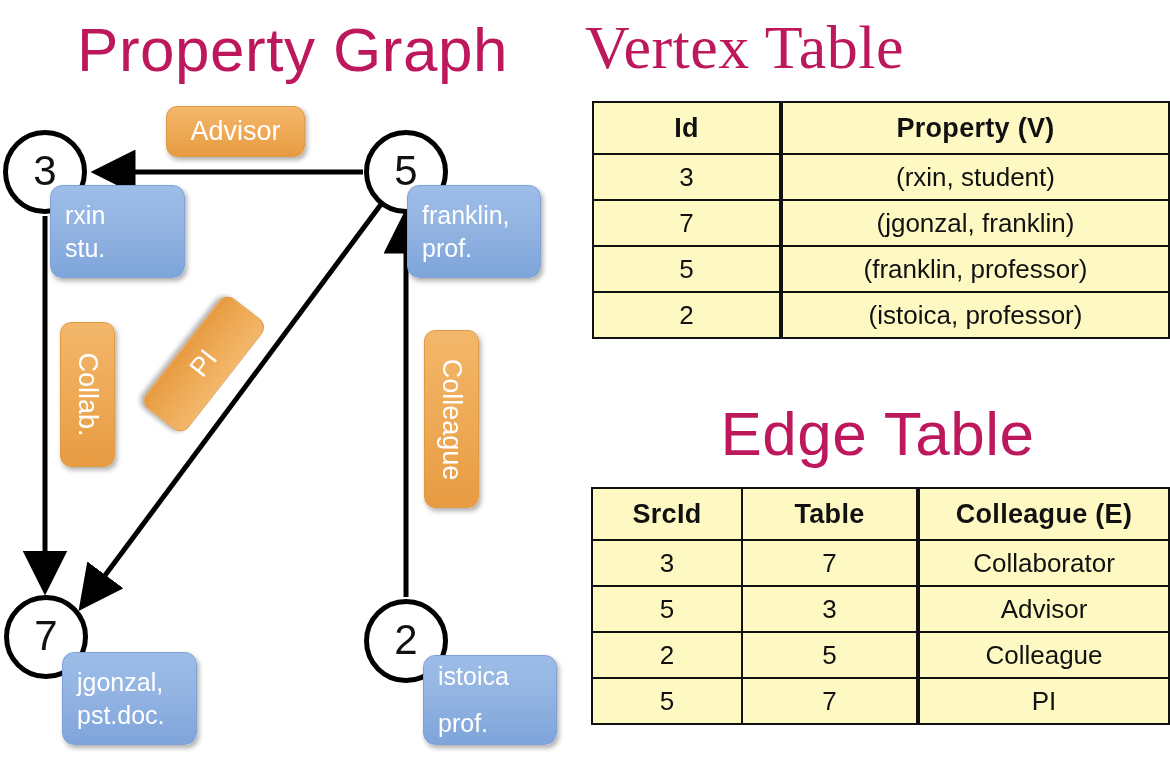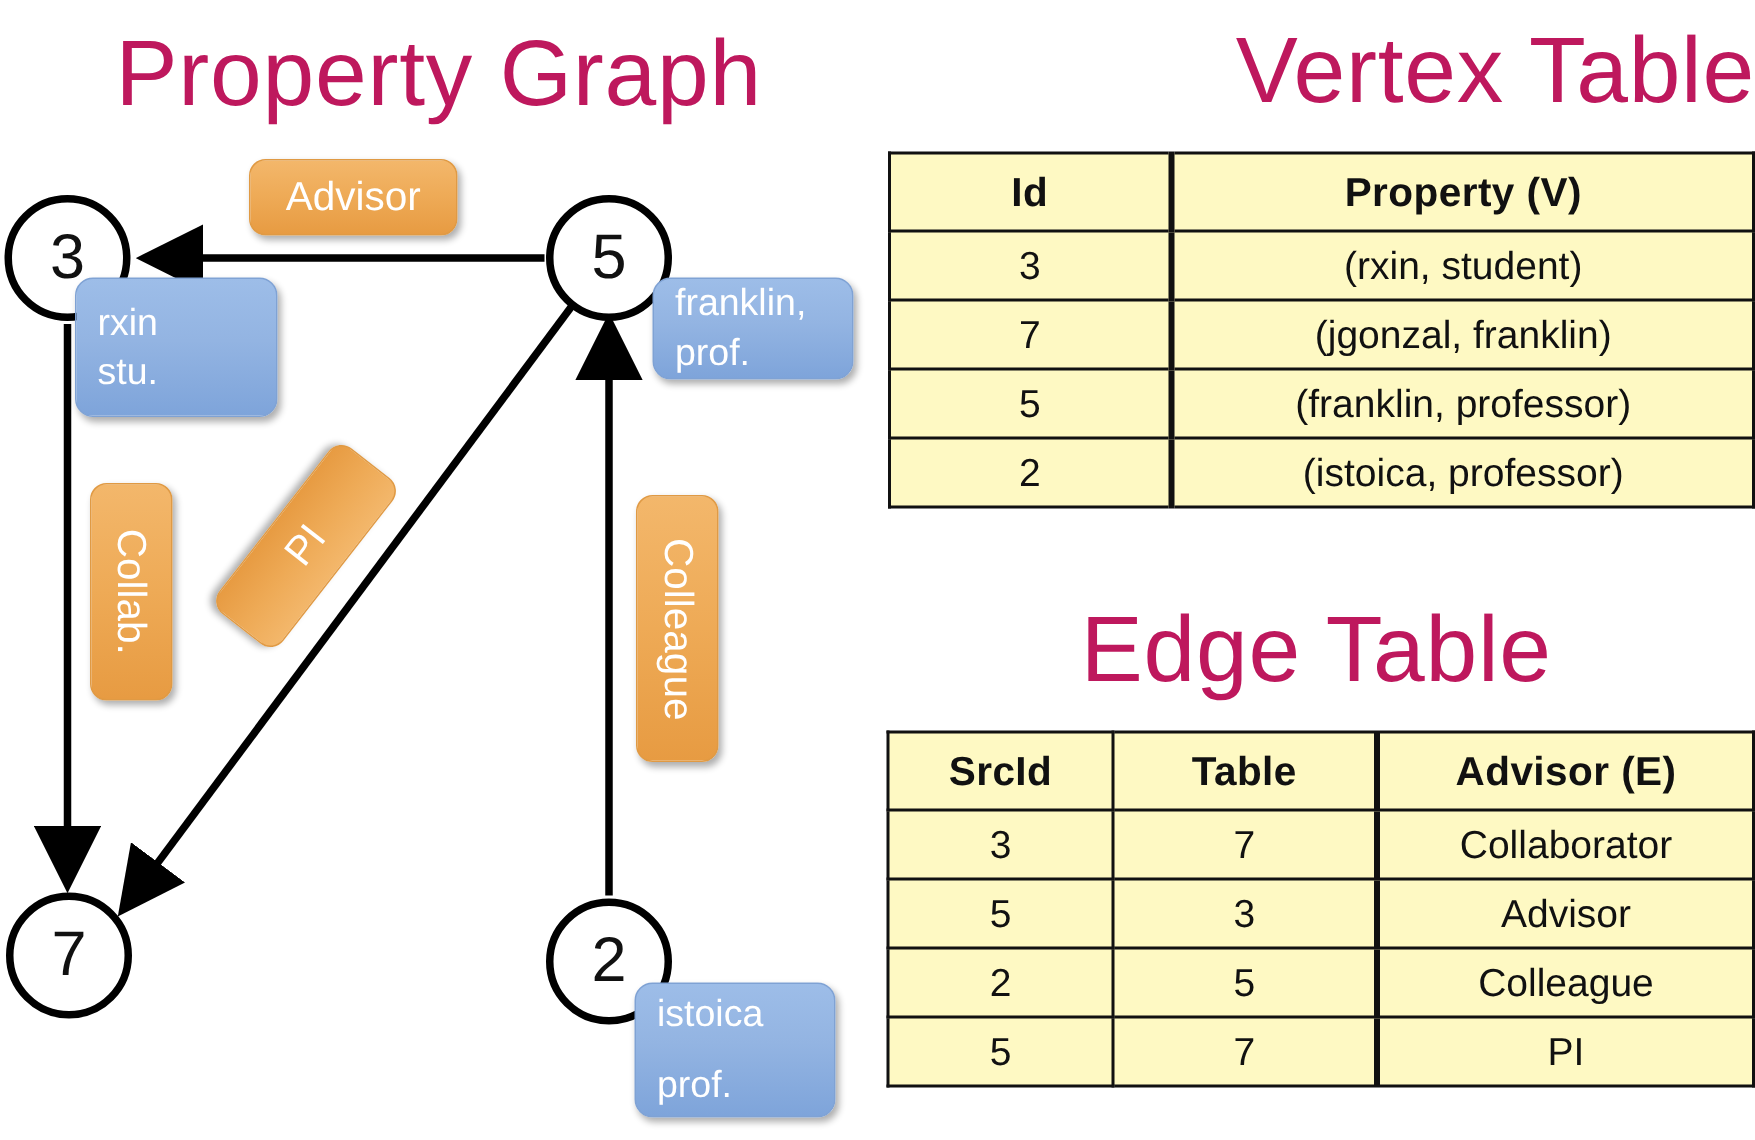--- a/index.html
+++ b/index.html
@@ -21,21 +21,21 @@
     position: absolute;
     font-family: "Liberation Sans", sans-serif;
     font-weight: 300;
     font-size: 62px;
     letter-spacing: 0.5px;
     color: #be185d;
     white-space: nowrap;
     -webkit-font-smoothing: antialiased;
   }
   #title-property-graph { left: 0; top: 14px; width: 585px; text-align: center; }
-  #title-vertex-table  { left: 585px; top: 12px; width: 585px; text-align: right; }
+  #title-vertex-table  { left: 585px; top: 12px; width: 585px; text-align: left; font-family: Liberation Serif, serif; }
   #title-edge-table    { left: 585px; top: 398px; width: 585px; text-align: center; }
 
   
   #graph-panel {
     position: absolute;
     left: 0; top: 0;
     width: 585px; height: 760px;
   }
   #graph-edges {
     position: absolute;
@@ -182,25 +182,29 @@
   </div>
   <div class="vertex-node" style="left:364px; top:599px;">
     <span>2</span>
   </div>
 
   <div class="prop-box" style="left:50px; top:185px; width:135px; height:93px;">
     <span class="line">rxin</span>
     <span class="line">stu.</span>
   </div>
 
-  <div class="prop-box" style="left:435px; top:185px; width:134px; height:68px;">
+  <div class="prop-box" style="left:407px; top:185px; width:134px; height:93px;">
     <span class="line">franklin,</span>
     <span class="line">prof.</span>
   </div>
 
+  <div class="prop-box" style="left:62px; top:652px; width:135px; height:93px;">
+    <span class="line">jgonzal,</span>
+    <span class="line">pst.doc.</span>
+  </div>
 
   <div class="prop-box" style="left:423px; top:655px; width:134px; height:90px;gap:14px;">
     <span class="line">istoica</span>
     <span class="line">prof.</span>
   </div>
 
   <div class="edge-label" style="left:166px; top:106px; width:139px; height:51px;">
     <span>Advisor</span>
   </div>
 
@@ -252,21 +256,21 @@
 <table class="data-table" id="edge-table">
   <colgroup>
     <col class="c-src">
       <col class="c-dst">
       <col class="c-prop">
   </colgroup>
   <thead>
     <tr>
       <th>SrcId</th>
       <th>Table</th>
-      <th class="cell-eprop sep-col">Advisor (E)</th>
+      <th class="cell-eprop sep-col">Colleague (E)</th>
     </tr>
   </thead>
   <tbody>
     <tr>
       <td>3</td>
       <td>7</td>
       <td class="cell-eprop sep-col">Collaborator</td>
     </tr>
     <tr>
       <td>5</td>

